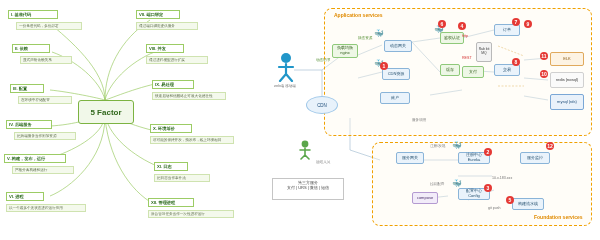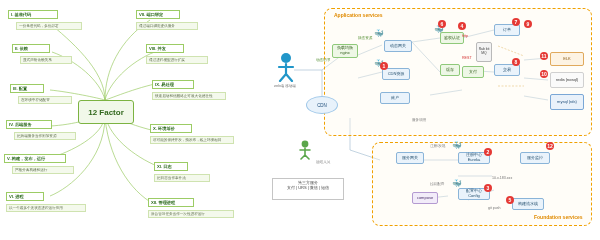--- a/index.html
+++ b/index.html
@@ -64,21 +64,21 @@
         <path d="M105,100 C112,98 140,86 165,82"></path>
         <path d="M105,111 C100,118 72,125 50,126"></path>
         <path d="M105,111 C112,118 140,128 160,132"></path>
         <path d="M105,115 C104,136 70,152 50,158"></path>
         <path d="M105,115 C110,140 140,160 162,168"></path>
         <path d="M105,118 C104,160 70,188 50,196"></path>
         <path d="M105,118 C110,165 135,196 158,206"></path>
       </g>
     </svg>
 
-    <div id="mm-center">12 Factor</div>
+    <div id="mm-center">5 Factor</div>
 
     <div class="mm-node title" style="left:8px;top:10px;width:50px;height:9px;">I. 基准代码</div>
     <div class="mm-desc" style="left:16px;top:22px;width:66px;height:8px;">一份基准代码，多份部署</div>
 
     <div class="mm-node title" style="left:12px;top:44px;width:38px;height:9px;">II. 依赖</div>
     <div class="mm-desc" style="left:20px;top:56px;width:52px;height:8px;">显式声明依赖关系</div>
 
     <div class="mm-node title" style="left:10px;top:84px;width:34px;height:9px;">III. 配置</div>
     <div class="mm-desc" style="left:18px;top:96px;width:54px;height:8px;">在环境中存储配置</div>
 

